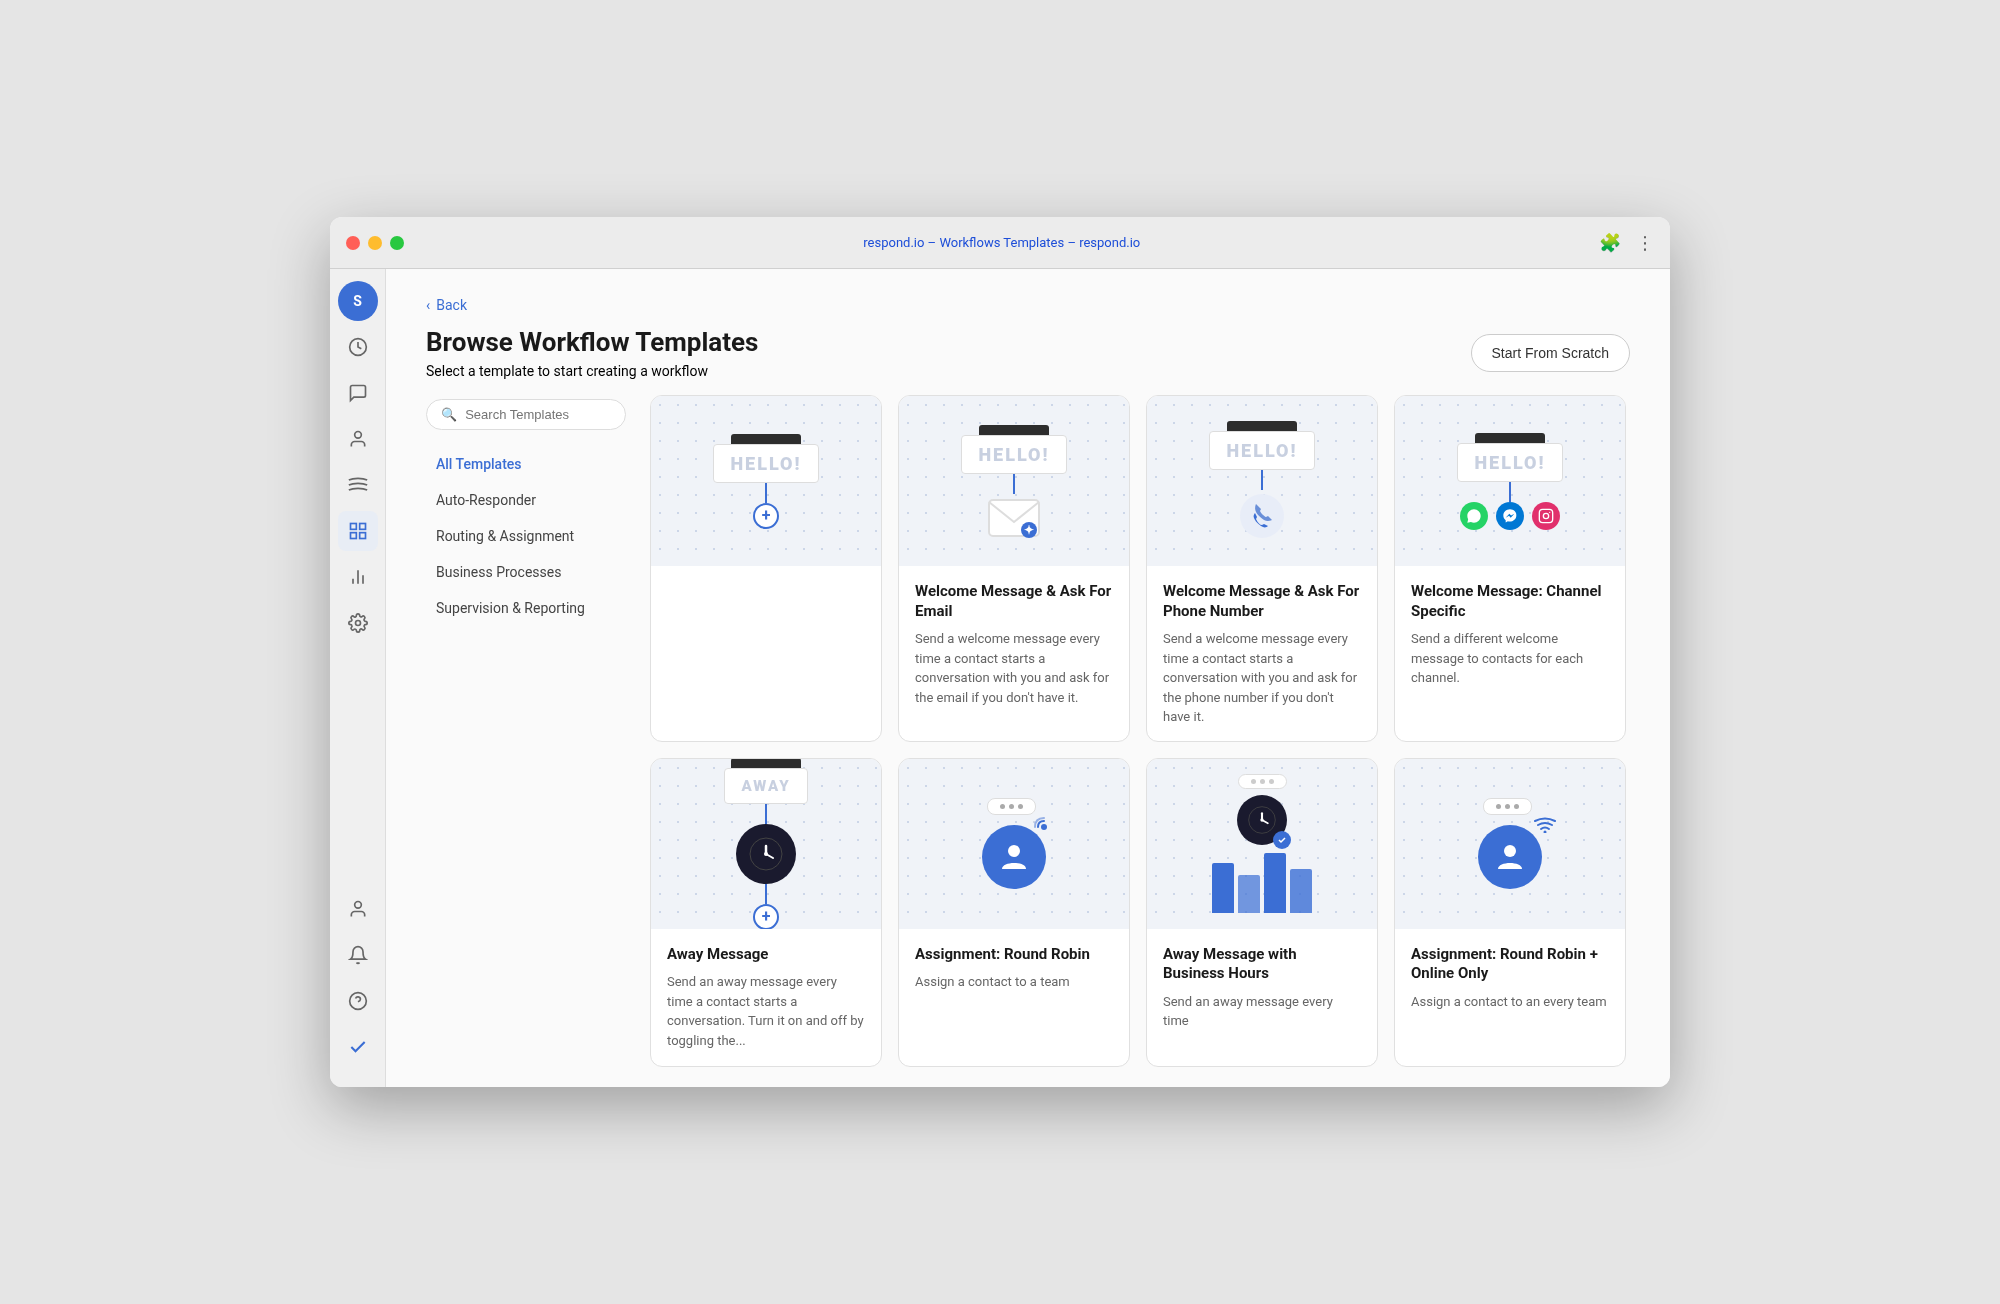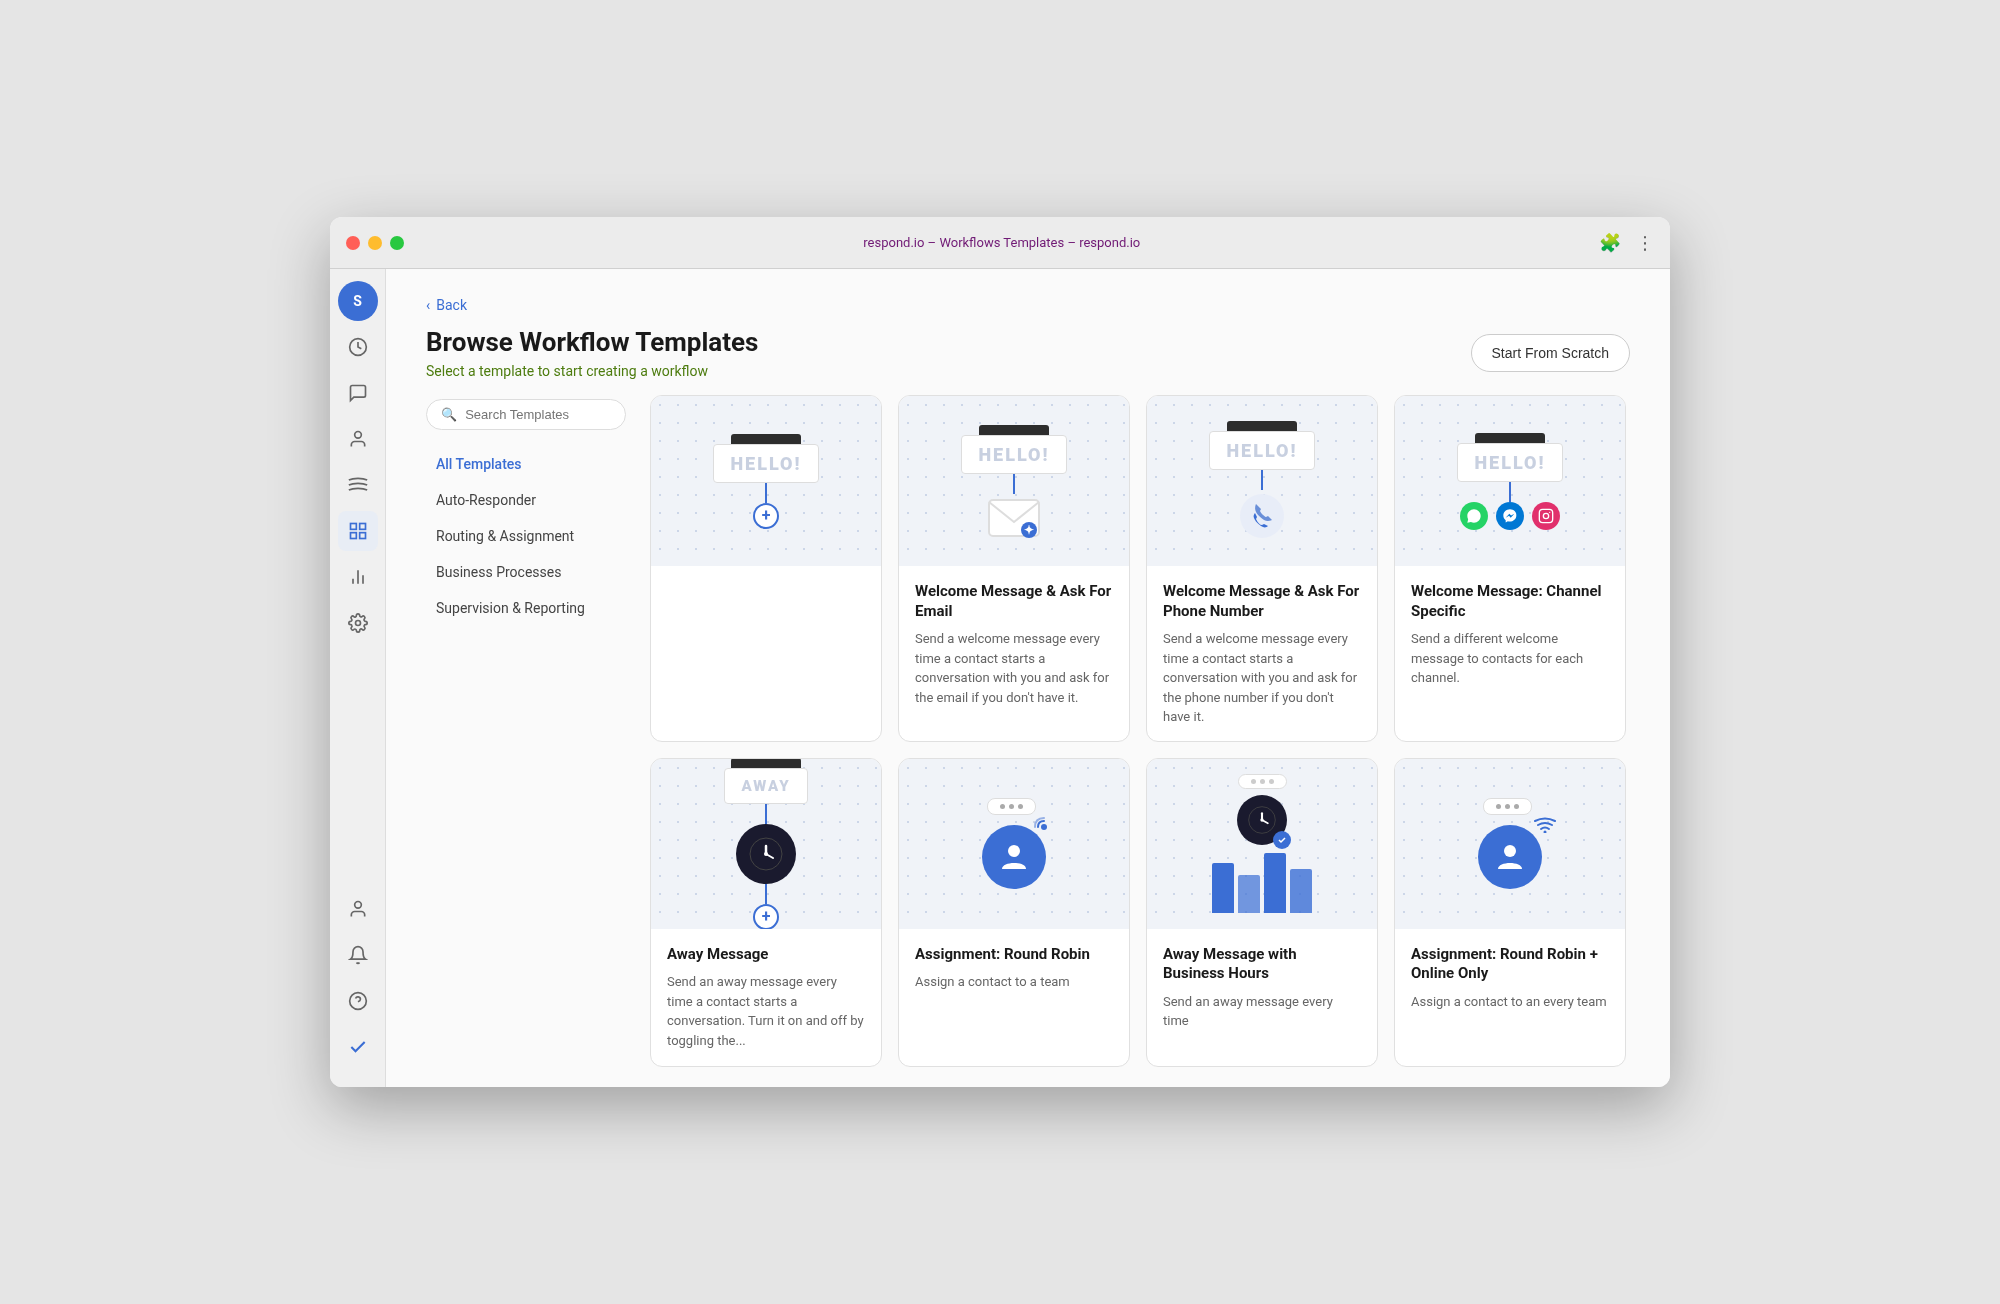--- a/index.html
+++ b/index.html
@@ -24,21 +24,21 @@
       align-items: center;
       padding: 0 16px;
       flex-shrink: 0;
       border-bottom: 1px solid #d0d0d0;
     }
     .traffic-lights { display: flex; gap: 8px; align-items: center; }
     .tl { width: 14px; height: 14px; border-radius: 50%; }
     .tl-red { background: #ff5f57; }
     .tl-yellow { background: #febc2e; }
     .tl-green { background: #28c840; }
-    .titlebar-title { flex: 1; text-align: center; font-size: 13px; color: #701a75; }
+    .titlebar-title { flex: 1; text-align: center; font-size: 13px; color: #1d4ed8; }
     .titlebar-actions { display: flex; gap: 14px; align-items: center; }
     .titlebar-icon { color: #555; font-size: 18px; cursor: pointer; }
 
     
     .app-body {
       display: flex;
       flex: 1;
       overflow: hidden;
     }
 
@@ -88,21 +88,21 @@
     }
     .back-link {
       display: flex; align-items: center; gap: 6px;
       color: #3b6ed4; font-size: 14px; cursor: pointer;
       margin-bottom: 14px;
     }
     .header-row {
       display: flex; align-items: center; justify-content: space-between;
     }
     .page-title { font-size: 26px; font-weight: 700; color: #1a1a1a; margin-bottom: 6px; }
-    .page-subtitle { font-size: 14px; color: #4d7c0f; }
+    .page-subtitle { font-size: 14px; color: #000000; }
     .start-scratch-btn {
       padding: 10px 20px;
       border: 1.5px solid #ccc;
       border-radius: 20px;
       background: white;
       font-size: 14px;
       font-weight: 500;
       color: #333;
       cursor: pointer;
       white-space: nowrap;

